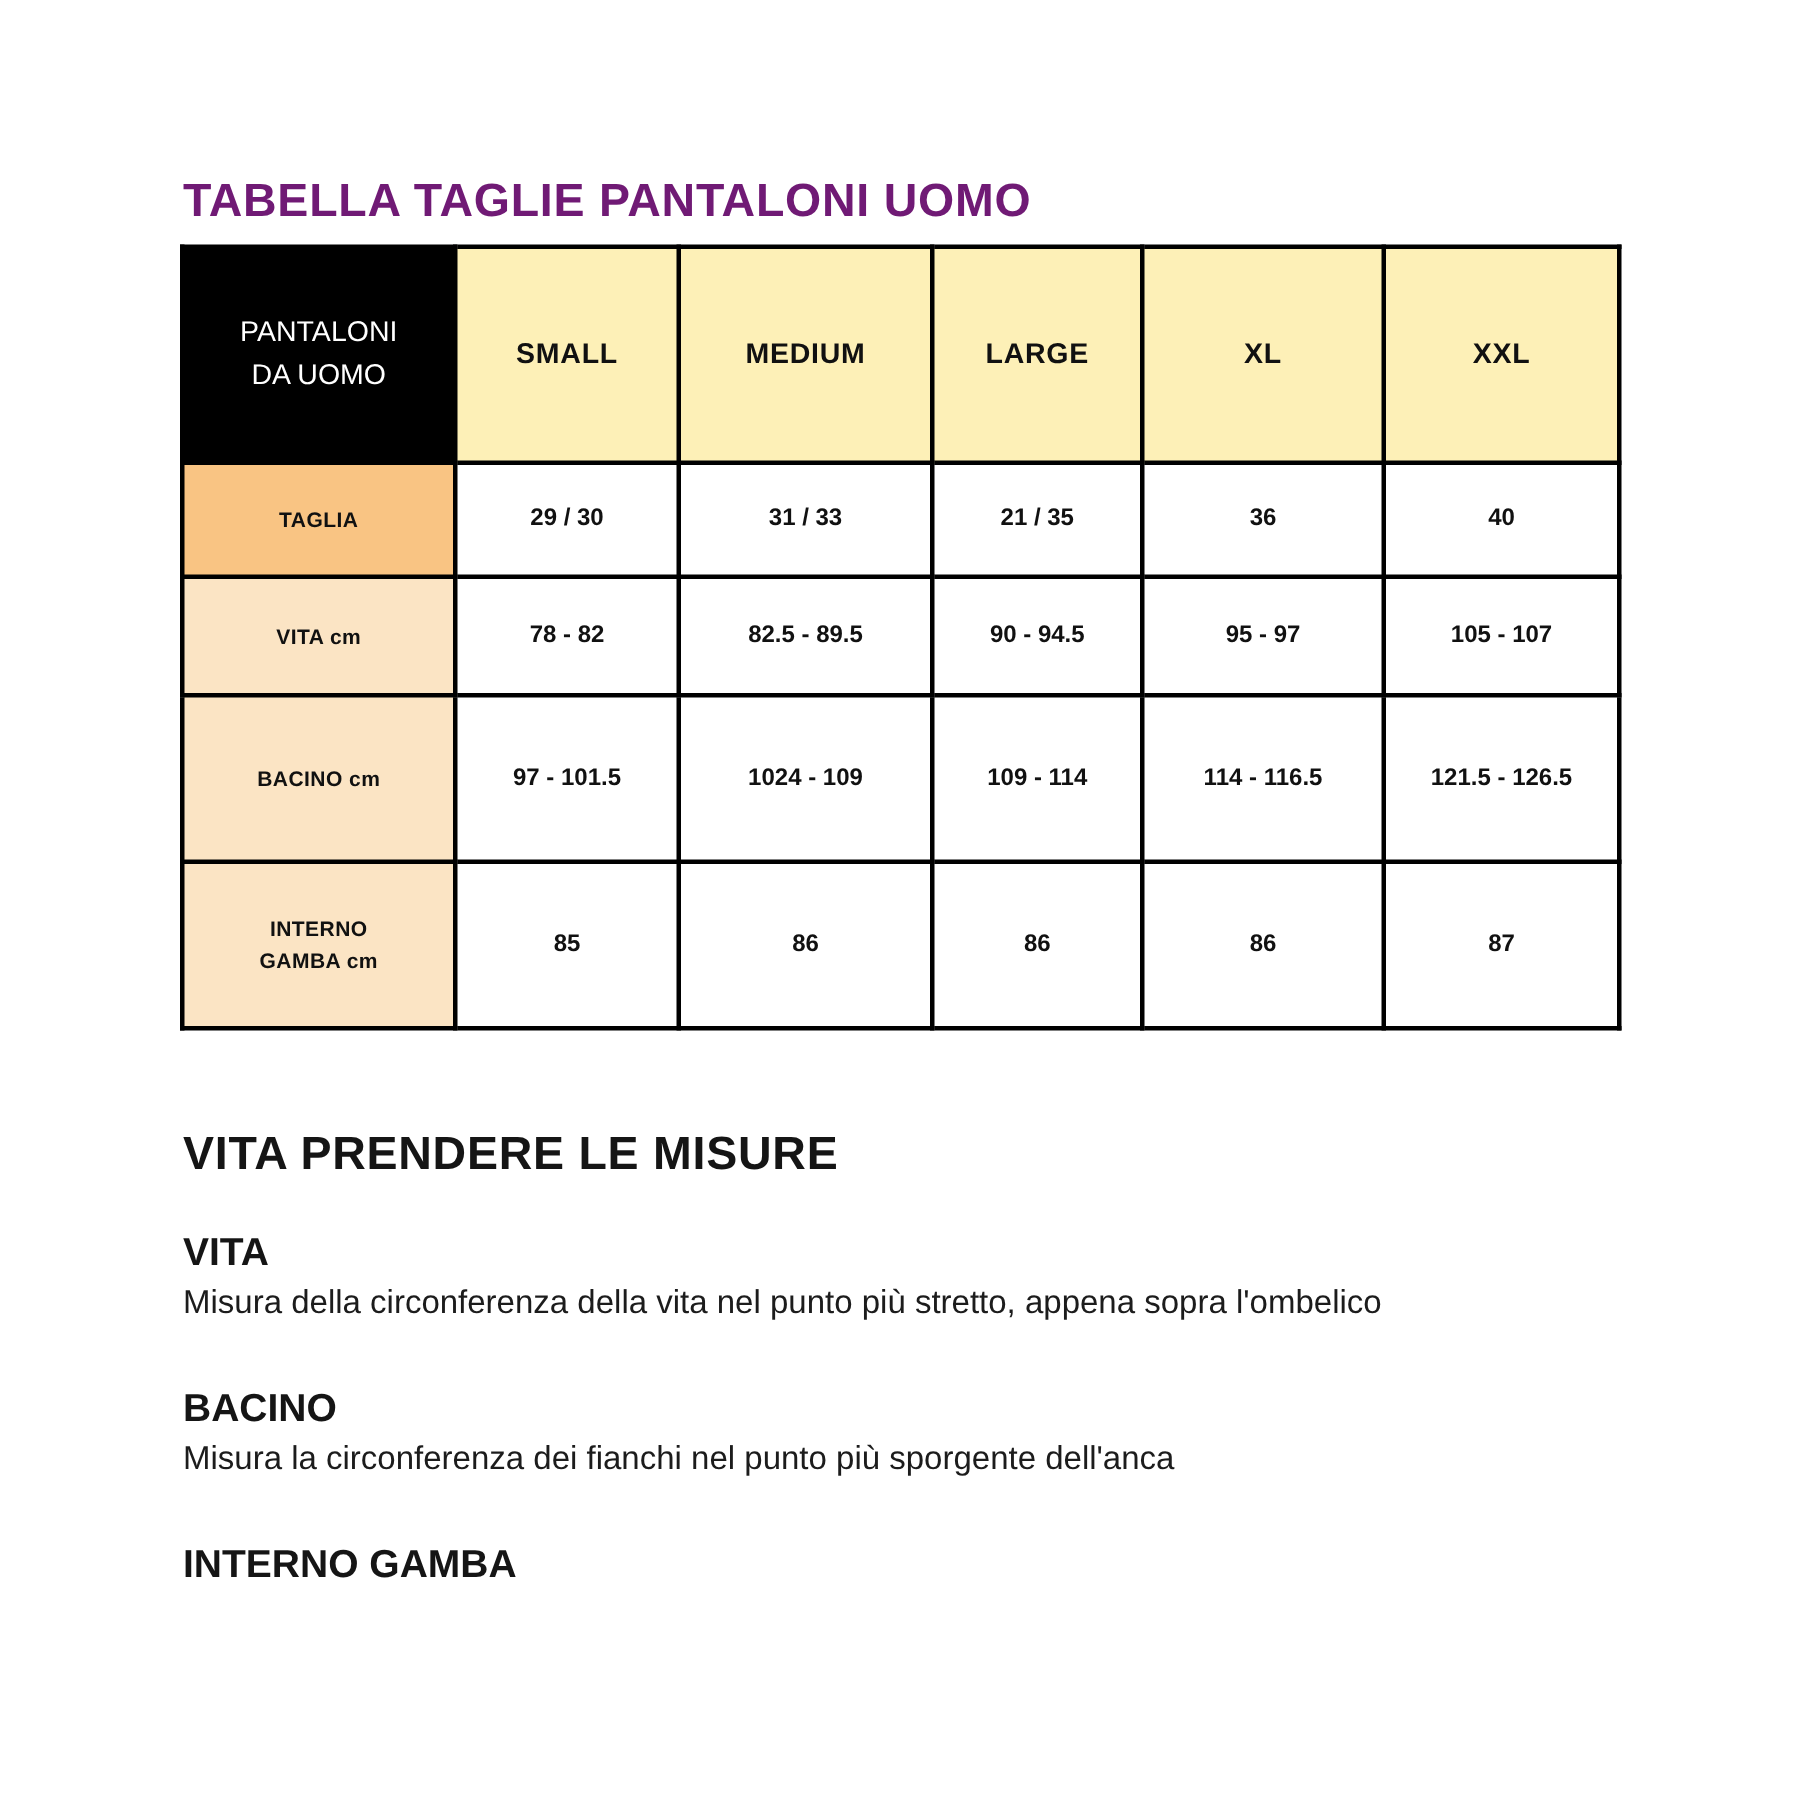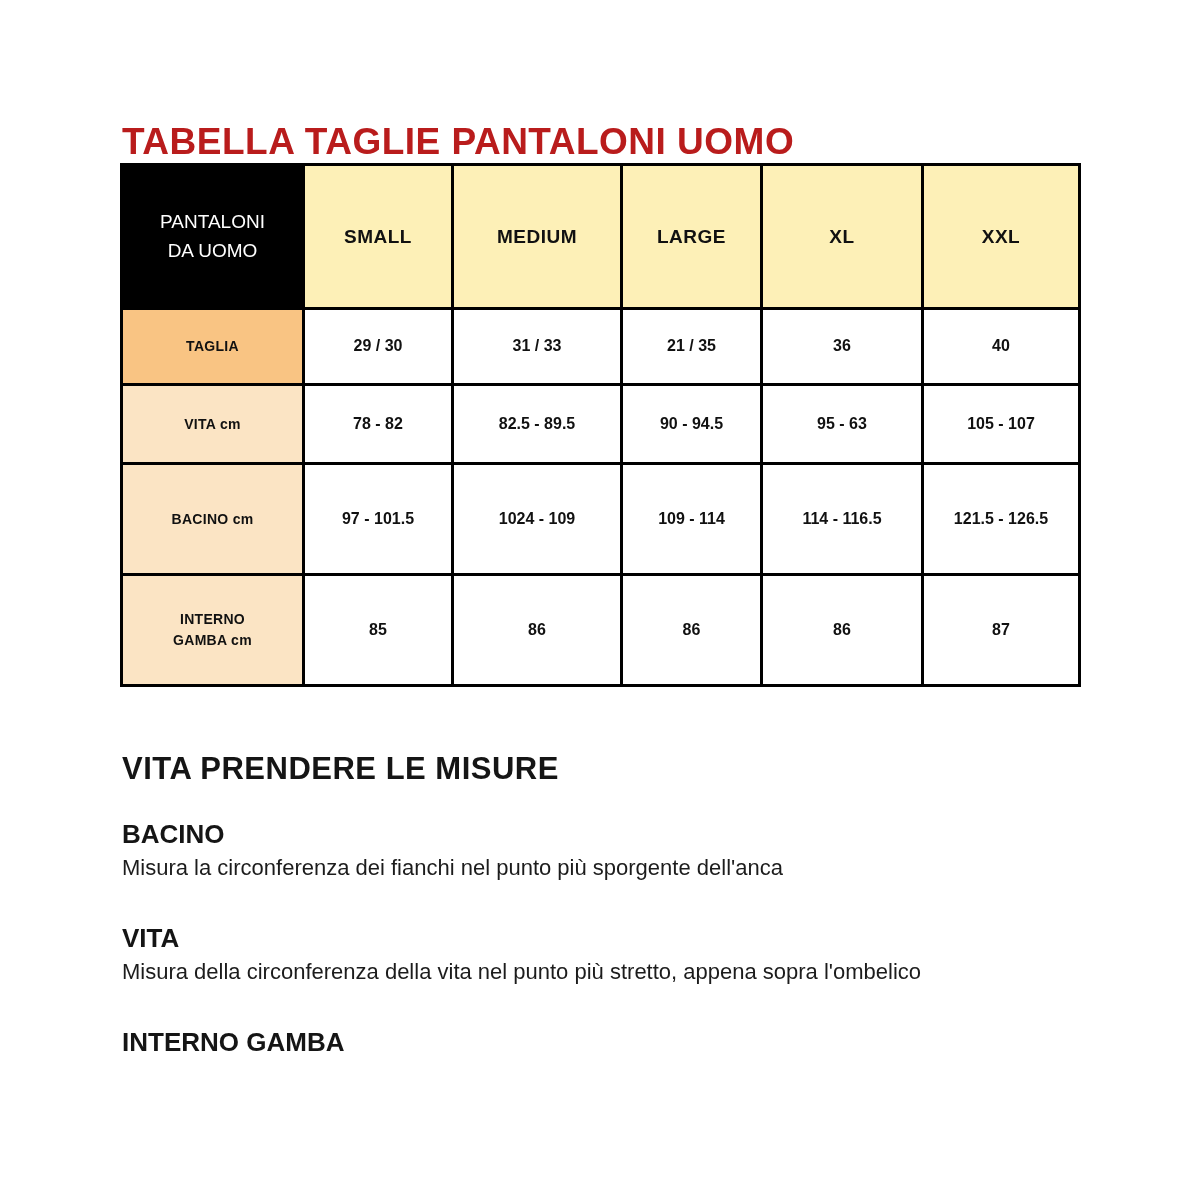--- a/index.html
+++ b/index.html
@@ -11,22 +11,22 @@
   }
   *{box-sizing:border-box;}
   html,body{margin:0;padding:0;}
   body{
     width:1200px;height:1200px;position:relative;background:#ffffff;
     font-family:"Liberation Sans", sans-serif;color:var(--ink);
     overflow:hidden;
   }
   .page-title{
     position:absolute;left:122px;top:94px;
-    font-size:37px;font-weight:bold;letter-spacing:0.5px;line-height:1.25;
-    color:#b91c1c;
+    font-size:31px;font-weight:bold;letter-spacing:0.5px;line-height:1.25;
+    color:#701a75;
   }
   .size-table-wrap{position:absolute;left:120px;top:163px;}
   table.size-table{
     border-collapse:collapse;table-layout:fixed;width:958px;
   }
   table.size-table td,table.size-table th{
     border:3px solid #000;text-align:center;vertical-align:middle;
     color:var(--ink);
   }
   .corner-cell{
@@ -97,21 +97,21 @@
         <td class="data-cell">31 / 33</td>
         <td class="data-cell">21 / 35</td>
         <td class="data-cell">36</td>
         <td class="data-cell">40</td>
       </tr>
       <tr class="r-vita">
         <td class="row-label peach">VITA cm</td>
         <td class="data-cell">78 - 82</td>
         <td class="data-cell">82.5 - 89.5</td>
         <td class="data-cell">90 - 94.5</td>
-        <td class="data-cell">95 - 63</td>
+        <td class="data-cell">95 - 97</td>
         <td class="data-cell">105 - 107</td>
       </tr>
       <tr class="r-bacino">
         <td class="row-label peach">BACINO cm</td>
         <td class="data-cell">97 - 101.5</td>
         <td class="data-cell">1024 - 109</td>
         <td class="data-cell">109 - 114</td>
         <td class="data-cell">114 - 116.5</td>
         <td class="data-cell">121.5 - 126.5</td>
       </tr>
@@ -124,25 +124,25 @@
         <td class="data-cell">87</td>
       </tr>
     </tbody>
   </table>
 </div>
 
 <div class="measure-section">
   <h2 class="measure-title">VITA PRENDERE LE MISURE</h2>
 
   <div class="measure-item">
-    <h3>BACINO</h3>
-    <p>Misura la circonferenza dei fianchi nel punto più sporgente dell'anca</p>
+    <h3>VITA</h3>
+    <p>Misura della circonferenza della vita nel punto più stretto, appena sopra l'ombelico</p>
   </div>
 
   <div class="measure-item">
-    <h3>VITA</h3>
-    <p>Misura della circonferenza della vita nel punto più stretto, appena sopra l'ombelico</p>
+    <h3>BACINO</h3>
+    <p>Misura la circonferenza dei fianchi nel punto più sporgente dell'anca</p>
   </div>
 
   <div class="measure-item">
     <h3>INTERNO GAMBA</h3>
   </div>
 </div>
 
 </body></html>

